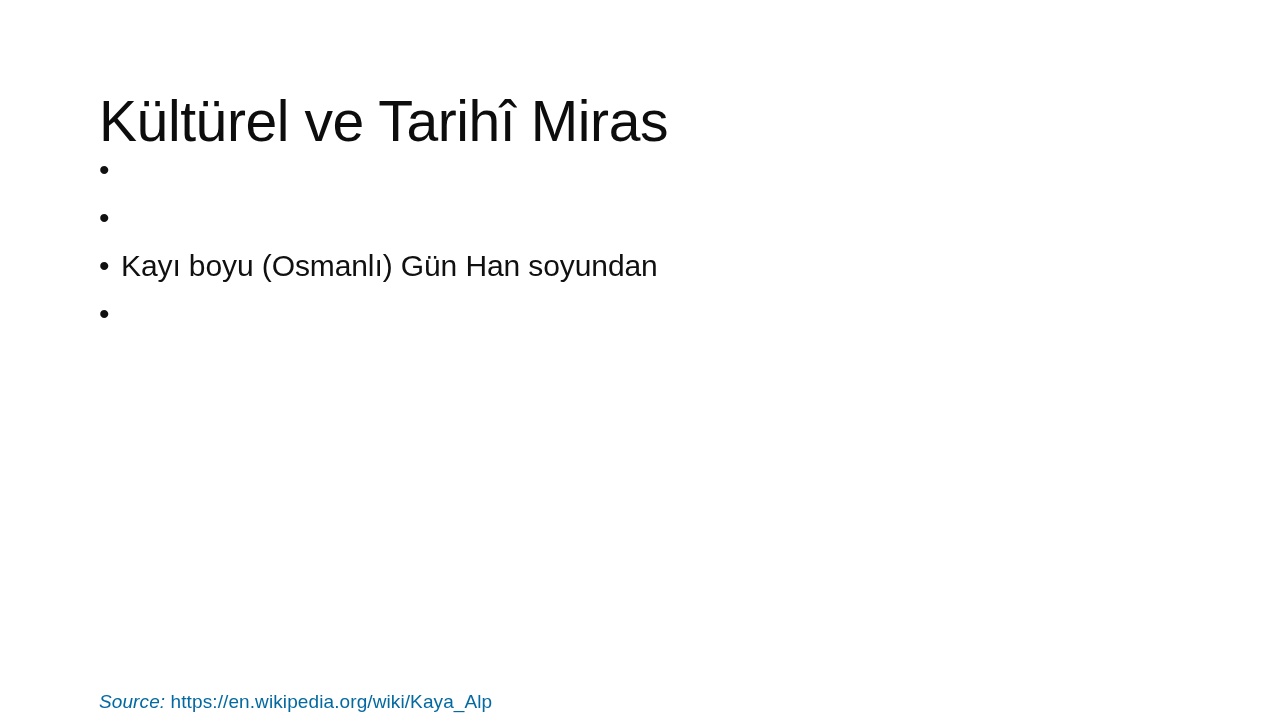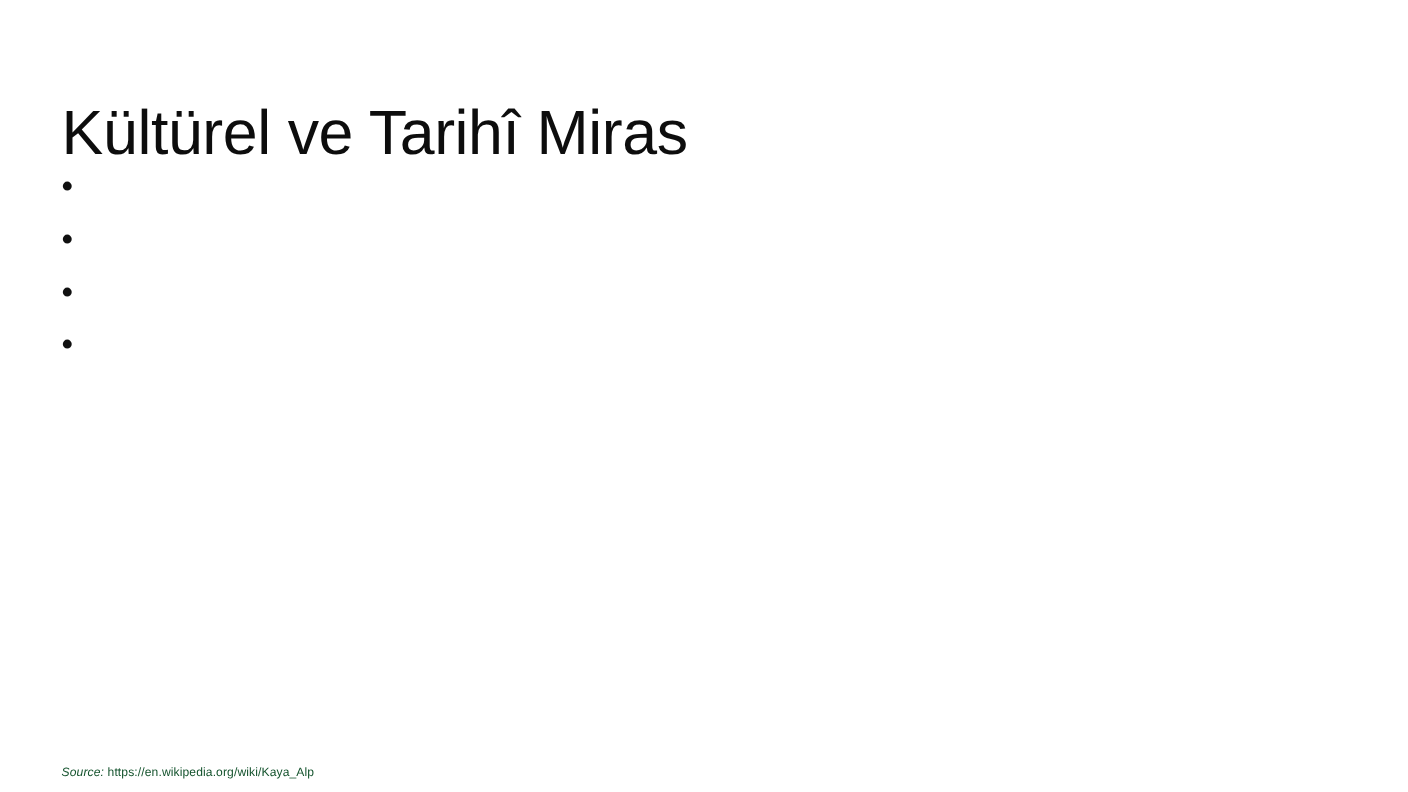--- a/index.html
+++ b/index.html
@@ -13,20 +13,21 @@
     font-family: "Liberation Sans", "DejaVu Sans", sans-serif;
     overflow: hidden;
   }
 
   .slide {
     position: relative;
     width: 1036px;
     height: 720px;
     background: #ffffff;
     box-sizing: border-box;
+    margin-left: 43px;
   }
 
   .slide-title {
     position: absolute;
     left: 56px;
     top: 52px;
     width: 1140px;
     font-size: 57px;
     font-weight: 300;
     line-height: 1.12;
@@ -67,23 +68,23 @@
   }
 
   .bullet-text {
     flex: 0 1 auto;
   }
 
   .source-note {
     position: absolute;
     left: 56px;
     top: 692px;
-    font-size: 11px;
+    font-size: 19px;
     line-height: 20px;
-    color: #14532d;
+    color: #0369a1;
     letter-spacing: 0.1px;
     white-space: nowrap;
   }
 
   .source-label {
     font-style: italic;
   }
 
   .source-url {
     font-style: normal;
@@ -101,20 +102,21 @@
     <li class="bullet-item">
       <span class="bullet-marker">•</span>
     </li>
 
     <li class="bullet-item">
       <span class="bullet-marker">•</span>
     </li>
 
     <li class="bullet-item">
       <span class="bullet-marker">•</span>
+      <span class="bullet-text">Kayı boyu (Osmanlı) Gün Han soyundan</span>
     </li>
 
     <li class="bullet-item">
       <span class="bullet-marker">•</span>
     </li>
 
   </ul>
 
   <div class="source-note">
     <span class="source-label">Source:</span><span class="source-url"> https://en.wikipedia.org/wiki/Kaya_Alp</span>

